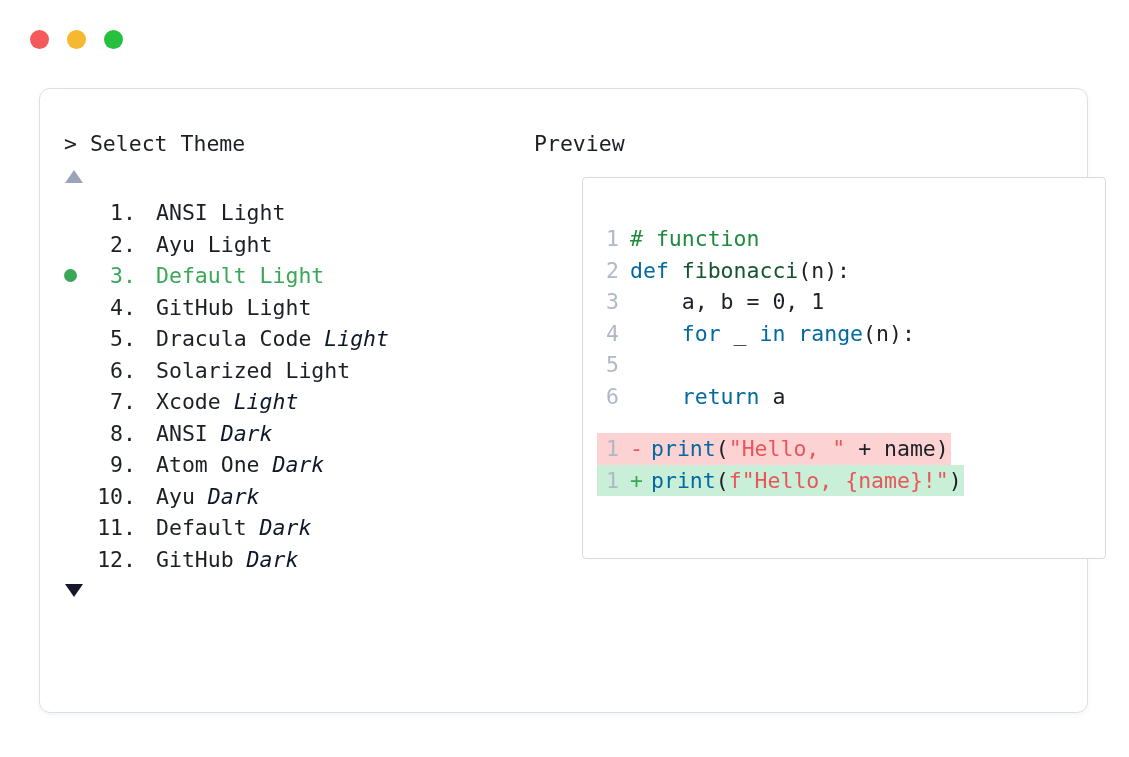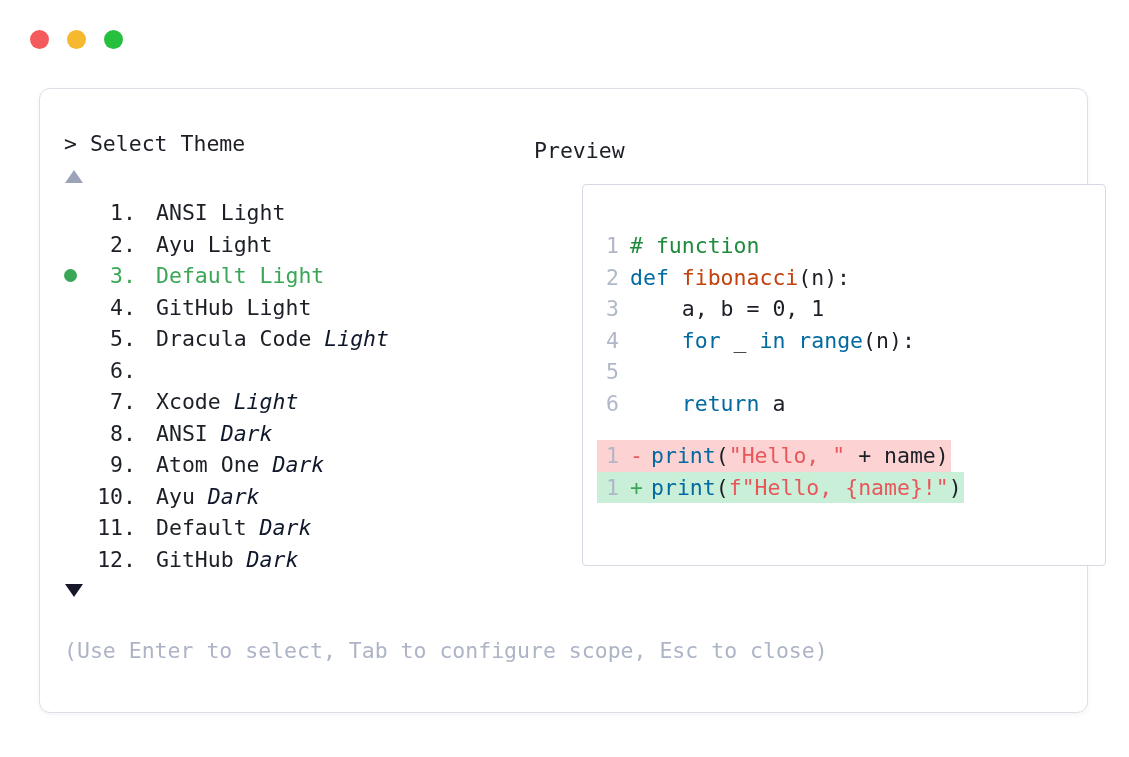--- a/index.html
+++ b/index.html
@@ -56,21 +56,21 @@
   
   .col-left {
     position: absolute;
     left: 24px;
     top: 42px;
     width: 470px;
   }
   .col-right {
     position: absolute;
     left: 494px;
-    top: 49px;
+    top: 42px;
     width: 530px;
   }
 
   .heading {
     font-size: 21.5px;
     line-height: 26px;
     color: #1c1f26;
     letter-spacing: 0px;
     white-space: pre;
   }
@@ -188,21 +188,21 @@
     color: #b0b7c7;
     margin-right: 11px;
     white-space: pre;
   }
   .code-text { white-space: pre; }
   .blank-line { height: 21px; }
 
   
   .t-comment { color: #1f8a3c; }
   .t-kw      { color: #0369a1; }
-  .t-fn      { color: #c2410c; }
+  .t-fn      { color: #14532d; }
   .t-plain   { color: #1c1f26; }
   .t-str     { color: #e8565a; }
   .t-num     { color: #1c1f26; }
 
   
   .diff-line {
     display: flex;
     align-items: baseline;
     height: 31.5px;
     white-space: pre;
@@ -235,32 +235,31 @@
 
     <div class="col-left">
       <div class="heading">&gt; Select Theme</div>
       <div class="arrow arrow-up"></div>
       <div class="theme-list">
           <div class="theme-row"><span class="bullet-cell"></span><span class="idx"> 1.</span><span class="dotsep"> </span><span class="name-main">ANSI Light</span></div>
           <div class="theme-row"><span class="bullet-cell"></span><span class="idx"> 2.</span><span class="dotsep"> </span><span class="name-main">Ayu Light</span></div>
           <div class="theme-row selected"><span class="bullet-cell"><span class="bullet"></span></span><span class="idx"> 3.</span><span class="dotsep"> </span><span class="name-main">Default Light</span></div>
           <div class="theme-row"><span class="bullet-cell"></span><span class="idx"> 4.</span><span class="dotsep"> </span><span class="name-main">GitHub Light</span></div>
           <div class="theme-row"><span class="bullet-cell"></span><span class="idx"> 5.</span><span class="dotsep"> </span><span class="name-main">Dracula Code </span><span class="name-dim">Light</span></div>
-          <div class="theme-row"><span class="bullet-cell"></span><span class="idx"> 6.</span><span class="dotsep"> </span></div>
+          <div class="theme-row"><span class="bullet-cell"></span><span class="idx"> 6.</span><span class="dotsep"> </span><span class="name-main">Solarized Light</span></div>
           <div class="theme-row"><span class="bullet-cell"></span><span class="idx"> 7.</span><span class="dotsep"> </span><span class="name-main">Xcode </span><span class="name-dim">Light</span></div>
           <div class="theme-row"><span class="bullet-cell"></span><span class="idx"> 8.</span><span class="dotsep"> </span><span class="name-main">ANSI </span><span class="name-dim">Dark</span></div>
           <div class="theme-row"><span class="bullet-cell"></span><span class="idx"> 9.</span><span class="dotsep"> </span><span class="name-main">Atom One </span><span class="name-dim">Dark</span></div>
           <div class="theme-row"><span class="bullet-cell"></span><span class="idx">10.</span><span class="dotsep"> </span><span class="name-main">Ayu </span><span class="name-dim">Dark</span></div>
           <div class="theme-row"><span class="bullet-cell"></span><span class="idx">11.</span><span class="dotsep"> </span><span class="name-main">Default </span><span class="name-dim">Dark</span></div>
           <div class="theme-row"><span class="bullet-cell"></span><span class="idx">12.</span><span class="dotsep"> </span><span class="name-main">GitHub </span><span class="name-dim">Dark</span></div>
         </div>
       <div class="arrow arrow-down"></div>
     </div>
 
-    <div class="hint">(Use Enter to select, Tab to configure scope, Esc to close)</div>
 
     <div class="col-right">
       <div class="heading">Preview</div>
       <div class="preview-box">
         <div class="code">
             <div class="code-line"><span class="ln">1</span><span class="code-text t-comment"># function</span></div>
             <div class="code-line"><span class="ln">2</span><span class="code-text t-kw">def </span><span class="code-text t-fn">fibonacci</span><span class="code-text t-plain">(n):</span></div>
             <div class="code-line"><span class="ln">3</span><span class="code-text t-plain">    a, b = </span><span class="code-text t-num">0</span><span class="code-text t-plain">, </span><span class="code-text t-num">1</span></div>
             <div class="code-line"><span class="ln">4</span><span class="code-text t-plain">    </span><span class="code-text t-kw">for</span><span class="code-text t-plain"> _ </span><span class="code-text t-kw">in</span><span class="code-text t-plain"> </span><span class="code-text t-kw">range</span><span class="code-text t-plain">(n):</span></div>
             <div class="code-line"><span class="ln">5</span></div>

